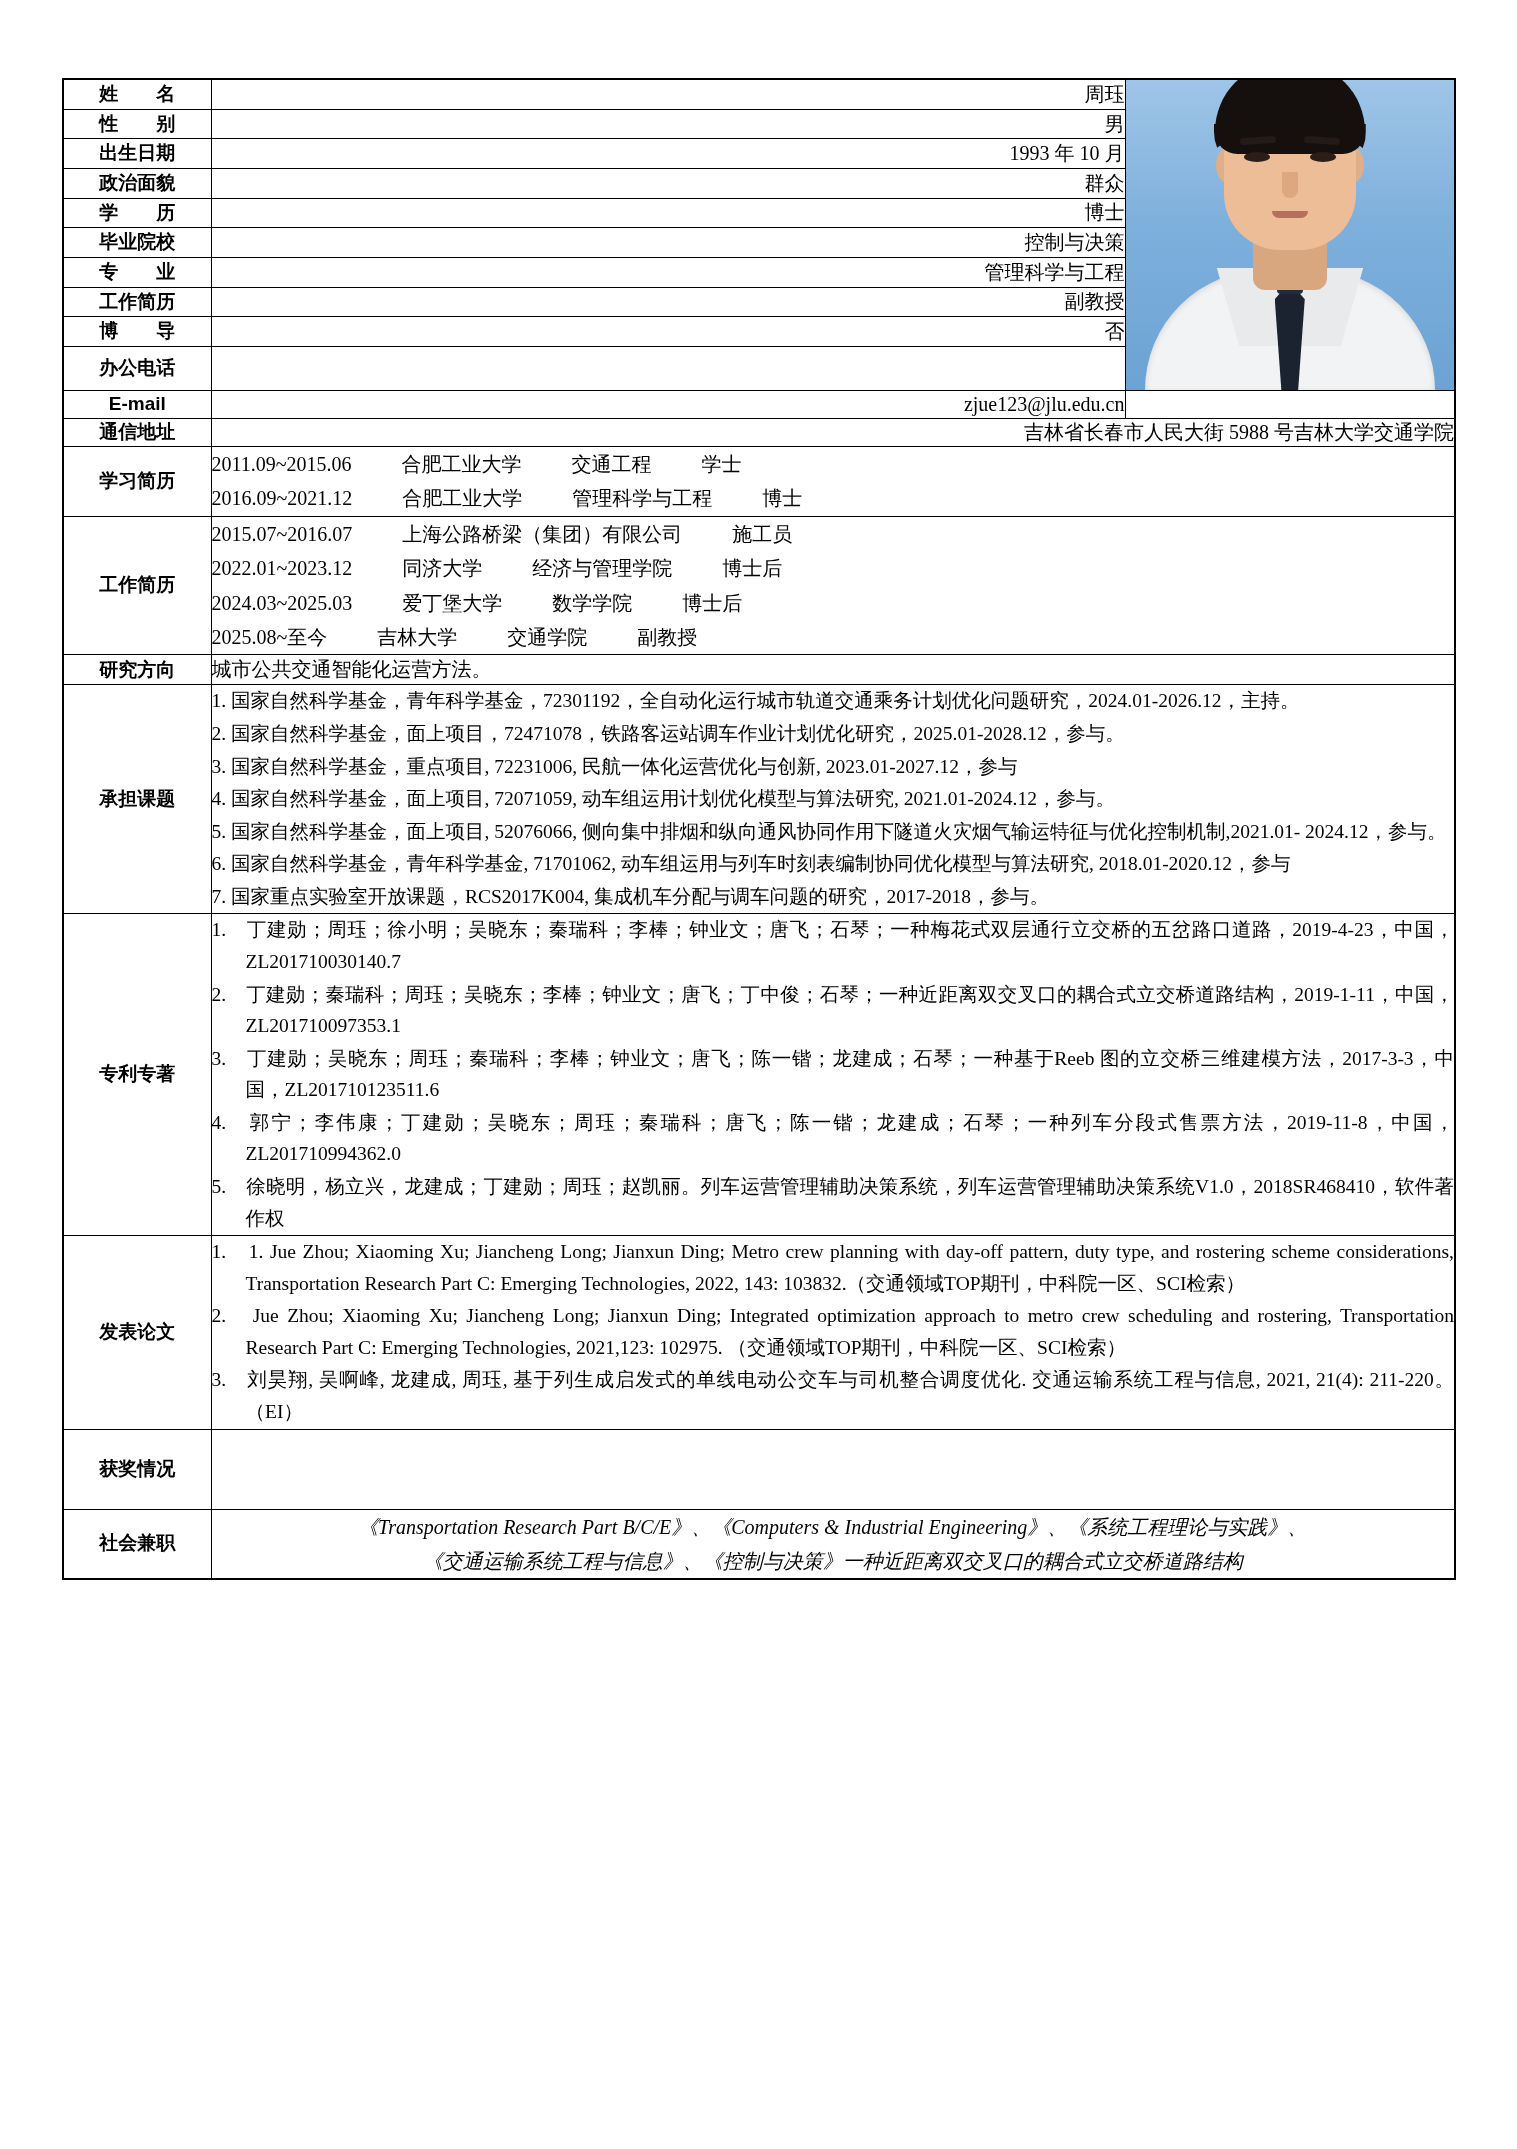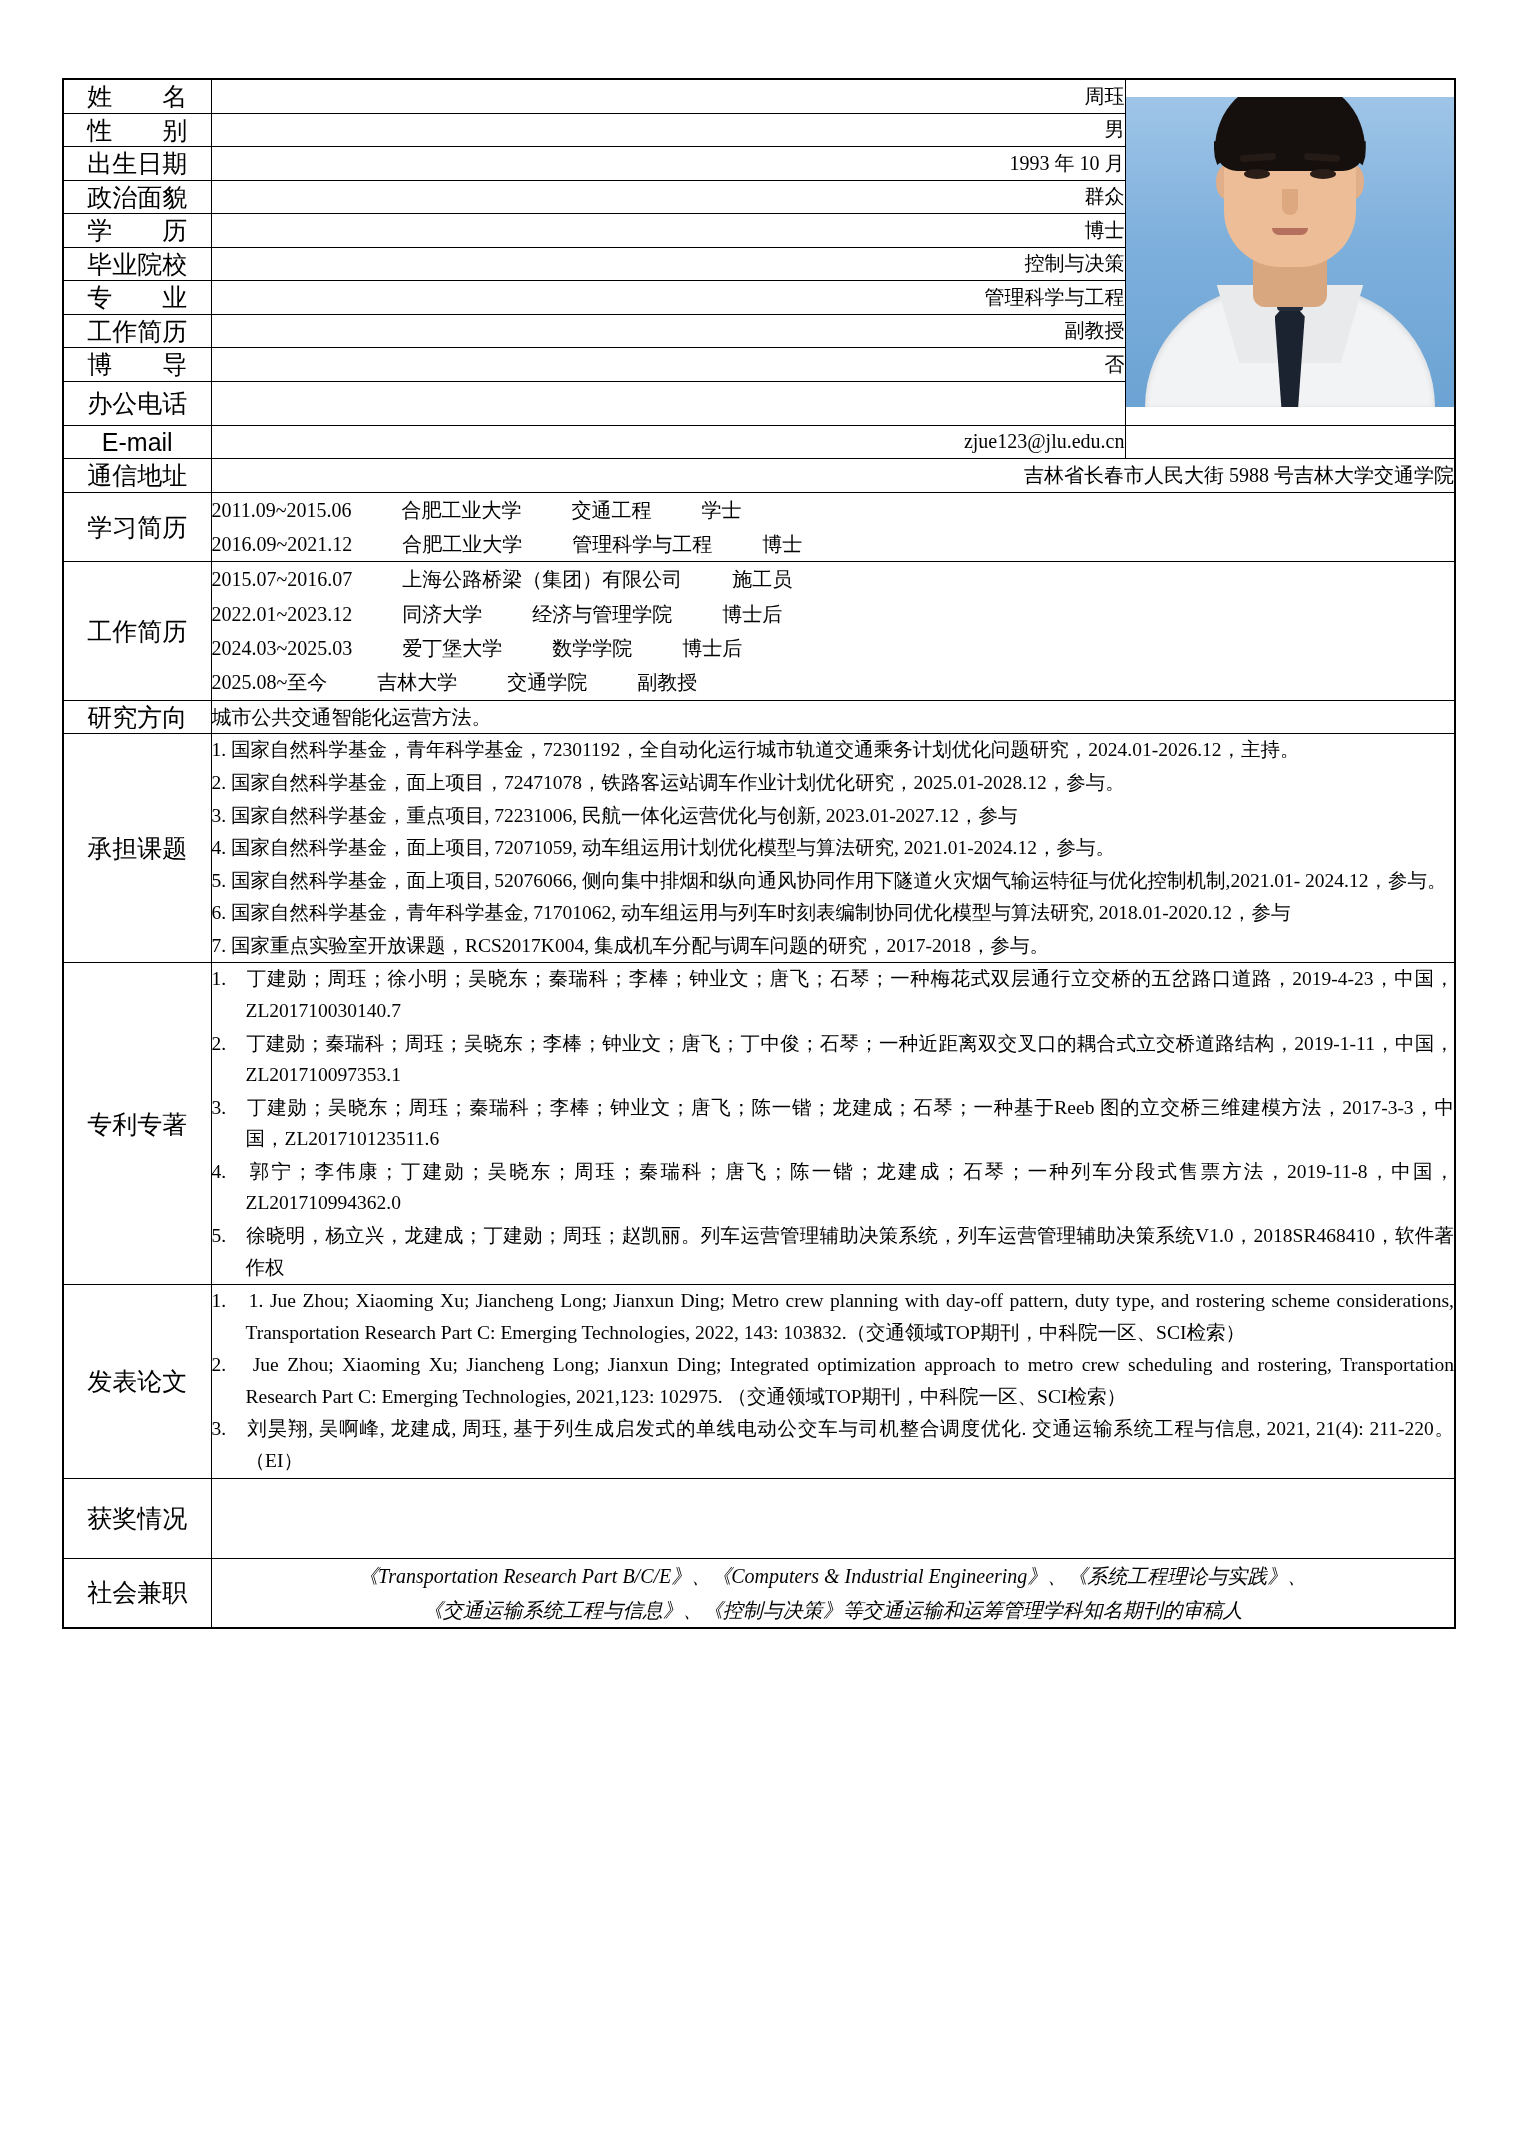--- a/index.html
+++ b/index.html
@@ -29,22 +29,22 @@
   }
   table.cv td {
     border: 1px solid #000;
     padding: 0;
     vertical-align: middle;
   }
   
   .lbl {
     width: 148px;
     text-align: center;
-    font-weight: normal;
-    font-size: 25px;
+    font-weight: bold;
+    font-size: 19px;
     font-family: "Liberation Sans", "DejaVu Sans", sans-serif;
     letter-spacing: 0px;
     padding: 6px 4px;
     line-height: 1.3;
   }
   .val-center {
     text-align: right;
     font-size: 20px;
     padding: 7px 8px;
     line-height: 1.35;
@@ -382,18 +382,18 @@
 
       <tr>
         <td class="lbl">获奖情况</td>
         <td class="val-left tall-blank" colspan="2"></td>
       </tr>
 
       <tr>
         <td class="lbl">社会兼职</td>
         <td class="center-para" colspan="2">
           <div>《Transportation Research Part B/C/E》、《Computers &amp; Industrial Engineering》、《系统工程理论与实践》、</div>
-          <div>《交通运输系统工程与信息》、《控制与决策》等交通运输和运筹管理学科知名期刊的审稿人</div>
+          <div>《交通运输系统工程与信息》、《控制与决策》一种近距离双交叉口的耦合式立交桥道路结构</div>
         </td>
       </tr>
     </tbody>
   </table>
 </div>
 
 </body></html>

